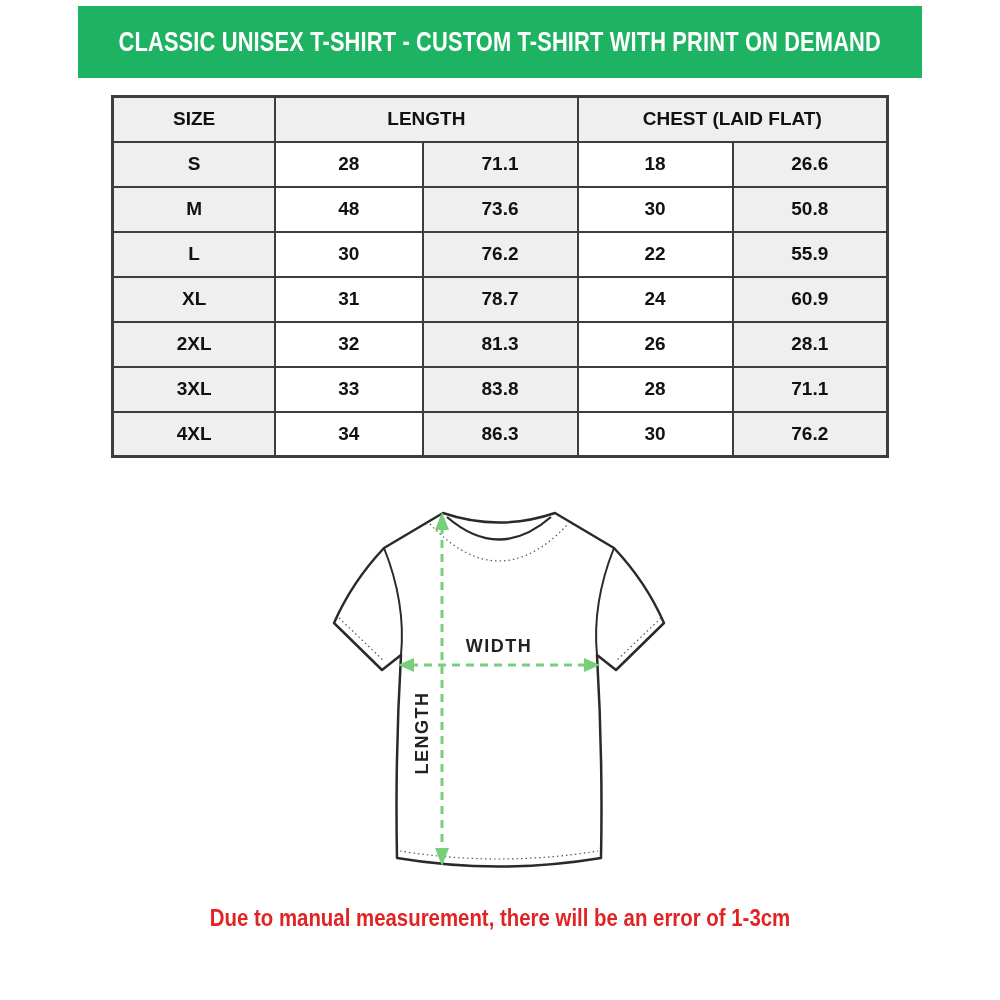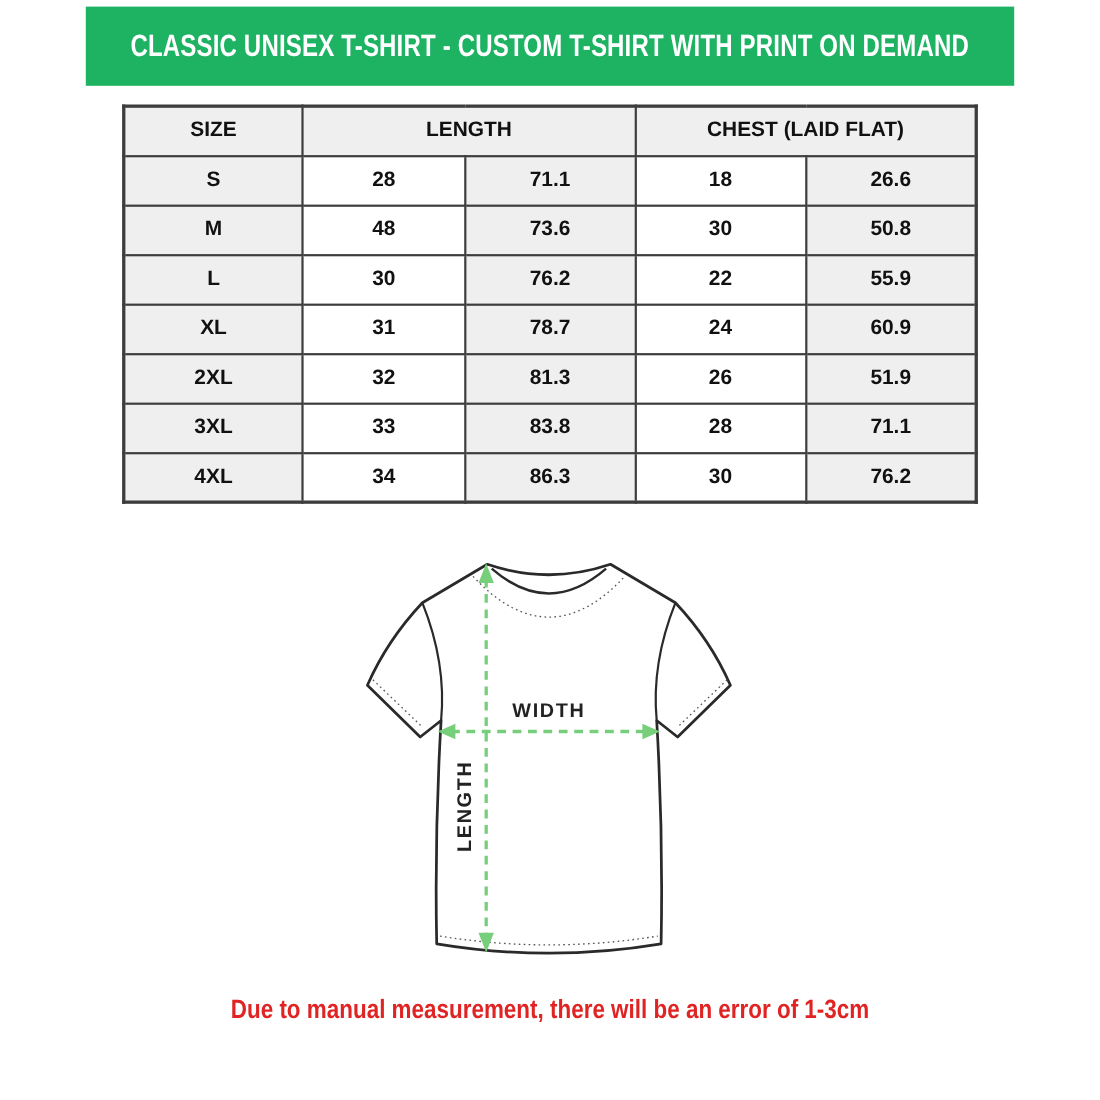--- a/index.html
+++ b/index.html
@@ -119,21 +119,21 @@
         <td>31</td>
         <td class="c-gray">78.7</td>
         <td>24</td>
         <td class="c-gray">60.9</td>
       </tr>
       <tr>
         <td class="c-gray">2XL</td>
         <td>32</td>
         <td class="c-gray">81.3</td>
         <td>26</td>
-        <td class="c-gray">51.9</td>
+        <td class="c-gray">28.1</td>
       </tr>
       <tr>
         <td class="c-gray">3XL</td>
         <td>33</td>
         <td class="c-gray">83.8</td>
         <td>28</td>
         <td class="c-gray">71.1</td>
       </tr>
       <tr>
         <td class="c-gray">4XL</td>

